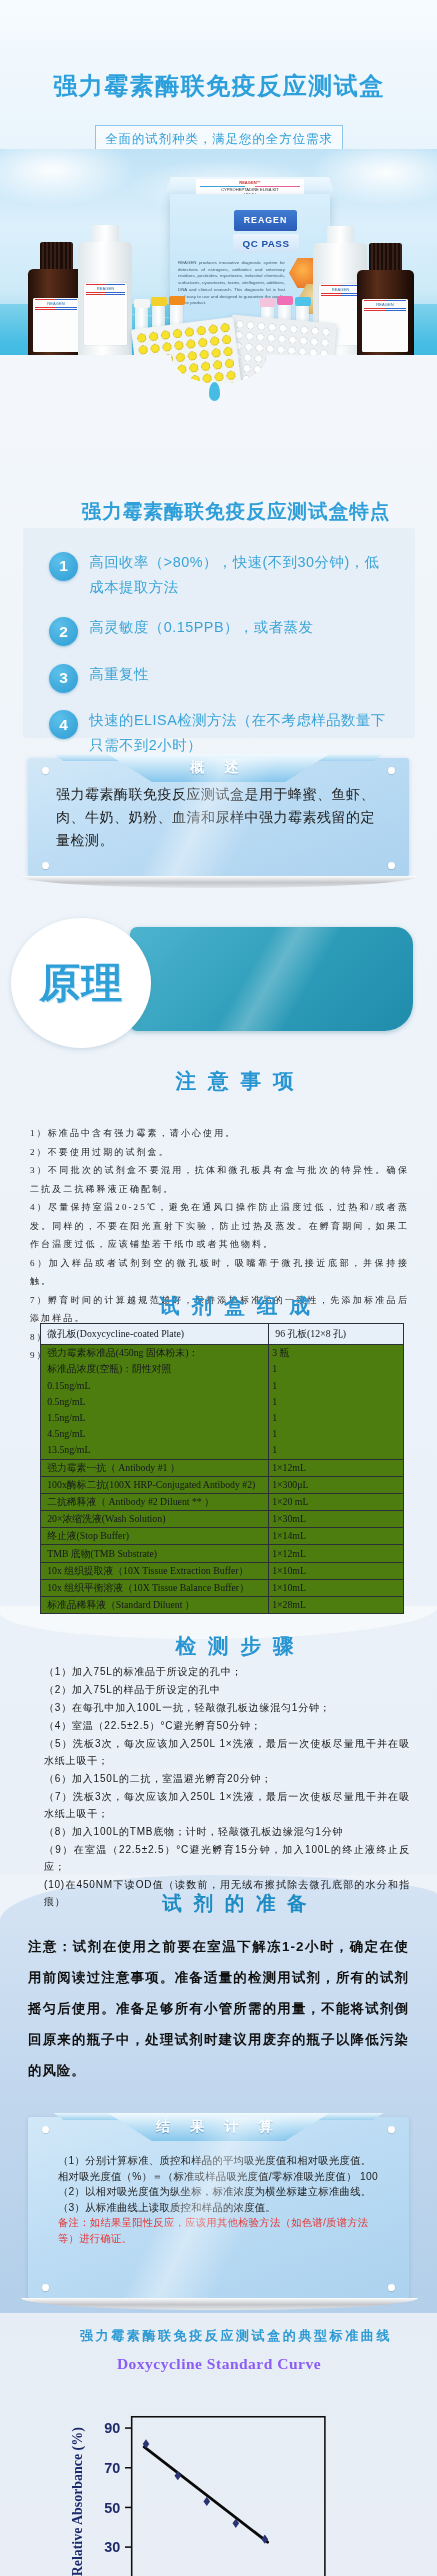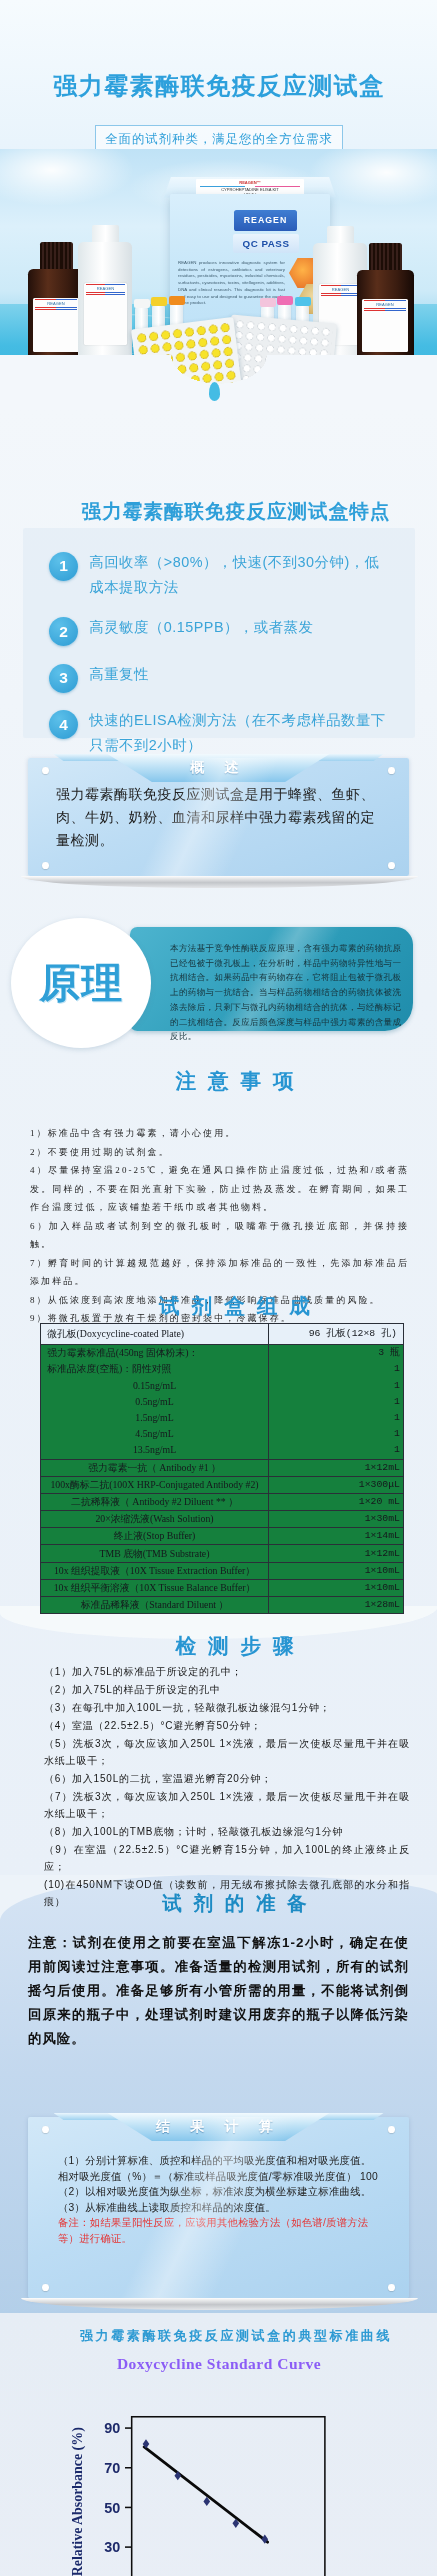--- a/index.html
+++ b/index.html
@@ -137,36 +137,36 @@
      background:#fff;box-shadow:0 1.5px 5.2px rgba(90,130,160,.25);display:flex;align-items:center;justify-content:center;z-index:1;}
   #principle-title{font-size:41px;font-weight:800;color:#2f9fd7;letter-spacing:1px;
      text-shadow:1px 1px 0 rgba(180,220,240,.8);}
 
   
   #notes-list{position:absolute;left:30px;top:1124px;width:379px;}
   #notes-list p{margin:0;font-family:"Liberation Serif",serif;font-size:9px;line-height:18.5px;
      letter-spacing:2.1px;color:#1d1d1d;text-align:justify;}
 
   
-  #kit-table{position:absolute;left:40px;top:1323px;width:362px;border:1px solid #2a2f38;background:#15803d;
+  #kit-table{position:absolute;left:40px;top:1323px;width:362px;border:1px solid #2a2f38;background:#4d7c0f;
      font-family:"Liberation Serif",serif;font-size:9.8px;color:#15181d;}
   .krow{display:flex;}
   .krow + .krow{border-top:1px solid #2a2f38;}
   .krow.flat{border-top:none;}
-  .kname{width:63%;border-right:1px solid #2a2f38;padding:2.1px 6.2px;box-sizing:border-box;text-align:center;line-height:12px;}
+  .kname{width:63%;border-right:1px solid #2a2f38;padding:2.1px 6.2px;box-sizing:border-box;text-align:left;line-height:12px;}
   .krow.left .kname{text-align:left;}
-  .kqty{flex:1;text-align:right;padding:2.1px 3.1px;line-height:12px;font-family:Liberation Mono, monospace;}
+  .kqty{flex:1;text-align:left;padding:2.1px 3.1px;line-height:12px;}
   .krow.first{background:#e7f0f9;} .krow.first .kname,.krow.first .kqty{padding:4.1px 6.2px;}
 
   
   #steps-list{position:absolute;left:28px;top:1663px;width:382px;}
   #steps-list p{margin:0 0 1px 16px;font-size:10px;line-height:17px;letter-spacing:0.8px;color:#161616;font-weight:500;text-align:justify;}
 
   
-  #prep-text{position:absolute;left:28px;top:1931px;width:381px;font-size:13.4px;line-height:24px;
+  #prep-text{position:absolute;left:28px;top:1931px;width:381px;font-size:13.4px;line-height:31px;
      letter-spacing:1px;color:#111;font-weight:600;text-align:justify;}
 
   
   #chart-title{position:absolute;top:2355px;left:0;width:100%;text-align:center;
      font-family:"Liberation Serif",serif;font-size:15.5px;font-weight:800;color:#8b5cf6;letter-spacing:0.5px;}
   #chart-wrap{position:absolute;left:62px;top:2391px;width:330px;height:237px;}
 </style>
 </head>
 <body>
 
@@ -297,29 +297,29 @@
     </div>
     <div class="pin" style="left:14.4px;top:9.3px;"></div>
     <div class="pin" style="right:14.4px;top:9.3px;"></div>
     <div class="pin" style="left:14.4px;bottom:7.2px;"></div>
     <div class="pin" style="right:14.4px;bottom:7.2px;"></div>
     <div id="overview-text">强力霉素酶联免疫反应测试盒是用于蜂蜜、鱼虾、肉、牛奶、奶粉、血清和尿样中强力霉素残留的定量检测。</div>
   </div>
   <div class="panel-base" style="top:876px;"></div>
 
   <div id="principle-box"></div>
-  <div id="principle-text">本方法基于竞争性酶联反应原理，含有强力霉素的药物抗原已经包被于微孔板上，在分析时，样品中药物特异性地与一抗相结合。如果药品中有药物存在，它将阻止包被于微孔板上的药物与一抗结合。当与样品药物相结合的药物抗体被洗涤去除后，只剩下与微孔内药物相结合的抗体，与经酶标记的二抗相结合。反应后颜色深度与样品中强力霉素的含量成反比。</div>
   <div id="principle-ellipse">
     <span id="principle-title">原理</span>
   </div>
 
   <div class="sec-heading" id="notes-heading">注 意 事 项</div>
   <div id="notes-list">
       <p class="note"><span>1）标准品中含有强力霉素，请小心使用。</span></p>
       <p class="note"><span>2）不要使用过期的试剂盒。</span></p>
+      <p class="note"><span>3）不同批次的试剂盒不要混用，抗体和微孔板具有盒与批次的特异性。确保二抗及二抗稀释液正确配制。</span></p>
       <p class="note"><span>4）尽量保持室温20-25℃，避免在通风口操作防止温度过低，过热和/或者蒸发。同样的，不要在阳光直射下实验，防止过热及蒸发。在孵育期间，如果工作台温度过低，应该铺垫若干纸巾或者其他物料。</span></p>
       <p class="note"><span>6）加入样品或者试剂到空的微孔板时，吸嘴靠于微孔接近底部，并保持接触。</span></p>
       <p class="note"><span>7）孵育时间的计算越规范越好，保持添加标准品的一致性，先添加标准品后添加样品。</span></p>
       <p class="note"><span>8）从低浓度到高浓度地添加标准品，降低影响标准品曲线质量的风险。</span></p>
       <p class="note"><span>9）将微孔板置于放有干燥剂的密封袋中，冷藏保存。</span></p>
     </div>
 
   <div class="sec-heading" id="kit-heading">试 剂 盒 组 成</div>
   <div id="kit-table">
       <div class="krow first left">

